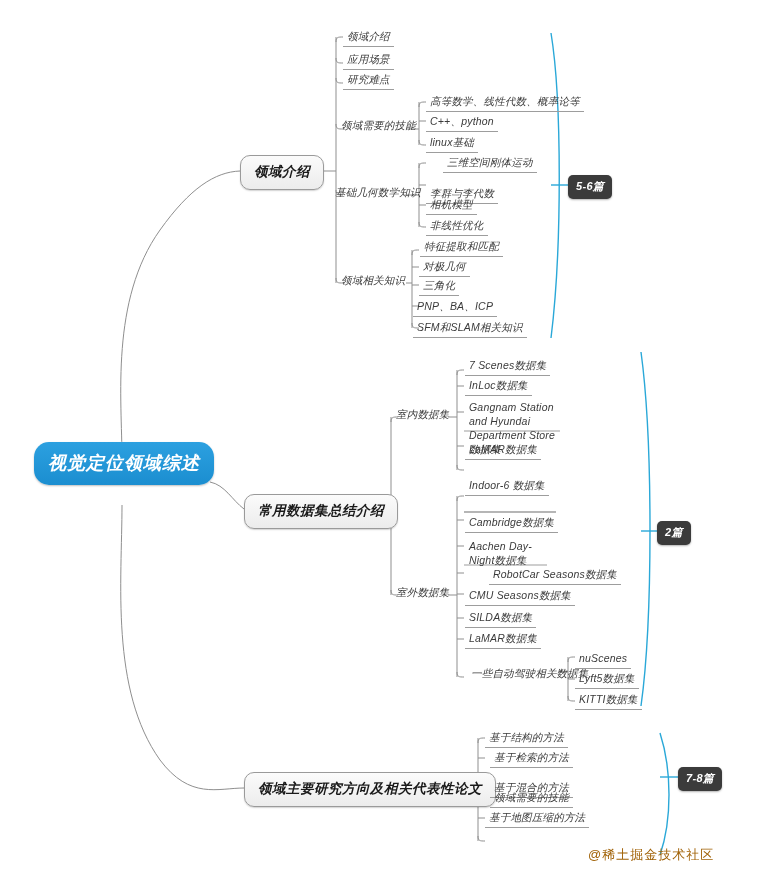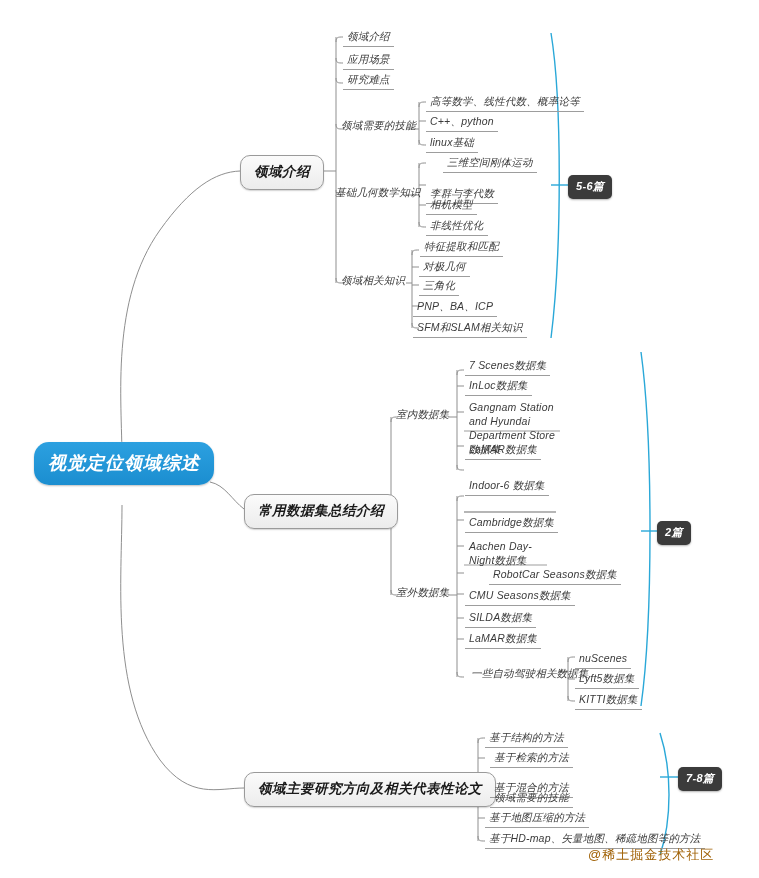--- a/index.html
+++ b/index.html
@@ -254,19 +254,18 @@
 
   <div class="node badge" style="left:657px; top:521px;">2篇</div>
 
   <div class="node branch-node" style="left:244px; top:772px;">领域主要研究方向及相关代表性论文</div>
 
   <div class="node leaf ul" style="left:485px; top:729px;">基于结构的方法</div>
   <div class="node leaf ul" style="left:490px; top:749px;">基于检索的方法</div>
   <div class="node leaf ul" style="left:490px; top:779px;">基于混合的方法</div>
   <div class="node leaf ul" style="left:490px; top:789px;">领域需要的技能</div>
   <div class="node leaf ul" style="left:485px; top:809px;">基于地图压缩的方法</div>
-  <div class="node leaf ul" style="left:485px; top:830px;">基于HD-map、矢量地图、稀疏地图等的方法</div>
 
   <div class="node badge" style="left:678px; top:767px;">7-8篇</div>
 
   <div class="watermark" style="left:588px; top:846px;">@稀土掘金技术社区</div>
 
 </div>
 
 </body></html>

